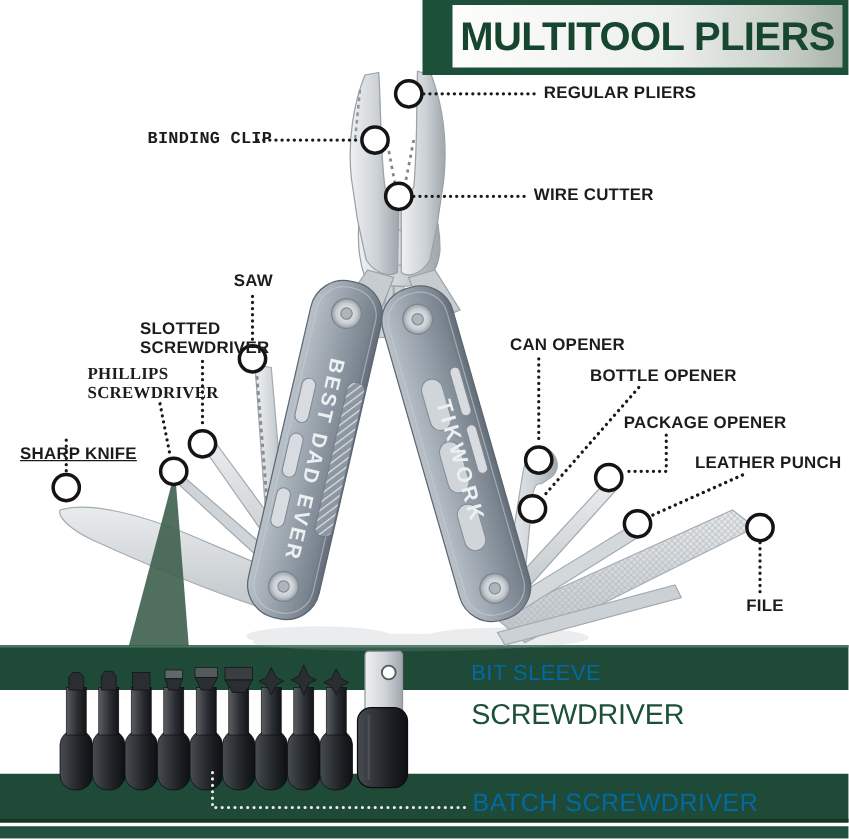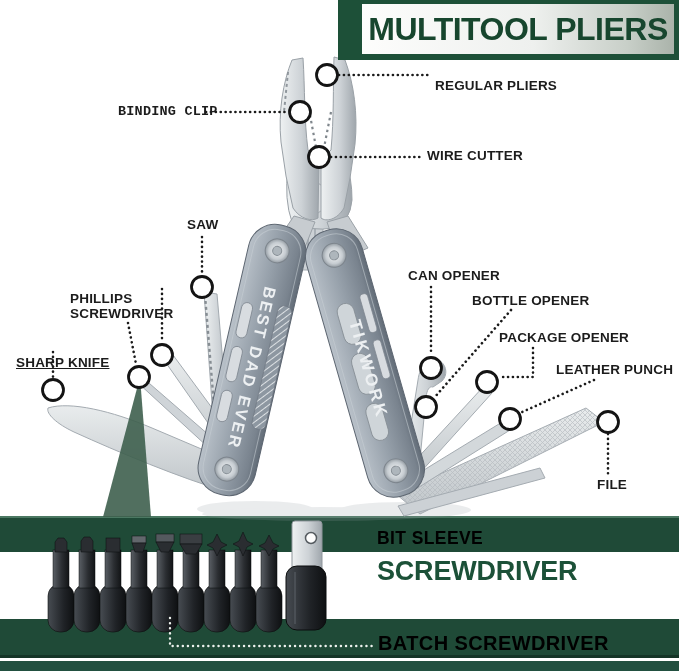--- a/index.html
+++ b/index.html
@@ -21,39 +21,39 @@
   }
   #banner-title{
     font-size:32px;font-weight:bold;letter-spacing:-0.5px;color:#17462e;white-space:nowrap;
   }
   
   .lbl{
     position:absolute;font-size:13.5px;font-weight:600;color:#1c1c1c;
     letter-spacing:.2px;white-space:nowrap;line-height:1.08;
   }
   .lbl.wrap{white-space:normal;}
-  #lbl-regular-pliers{left:435px;top:79px;}
+  #lbl-regular-pliers{left:435px;top:67px;}
   #lbl-binding-clip{left:118px;top:105px;width:84px;text-align:right;font-family:Liberation Mono, monospace;}
   #lbl-wire-cutter{left:427px;top:149px;}
   #lbl-saw{left:187px;top:218px;}
   #lbl-slotted{left:112px;top:256px;width:88px;}
-  #lbl-phillips{left:70px;top:292px;width:88px;}
+  #lbl-phillips{left:70px;top:292px;width:88px;font-family:Liberation Serif, serif;}
   #lbl-sharp-knife{left:16px;top:356px;text-decoration:underline;}
   #lbl-can-opener{left:396px;top:269px;margin-left:12px;}
   #lbl-bottle-opener{left:472px;top:294px;}
   #lbl-package-opener{left:499px;top:331px;}
   #lbl-leather-punch{left:556px;top:363px;}
   #lbl-file{left:597px;top:478px;}
   
-  .lbl-white{position:absolute;color:#000000;font-weight:700;letter-spacing:.4px;white-space:nowrap;text-align:center;}
+  .lbl-white{position:absolute;color:#0369a1;font-weight:400;letter-spacing:.4px;white-space:nowrap;text-align:center;}
   #lbl-bit-sleeve{left:377px;top:528px;font-size:17.5px;}
   #lbl-batch{left:378px;top:632px;font-size:20px;}
   #bit-adapter-title{
     position:absolute;left:377px;top:557px;color:#1c5138;
-    font-size:27px;font-weight:700;line-height:29px;letter-spacing:-0.2px;white-space:nowrap;
+    font-size:23px;font-weight:400;line-height:29px;letter-spacing:-0.2px;white-space:nowrap;
   }
   
   #tool-svg{position:absolute;left:0;top:0;z-index:2;}
   #banner{z-index:3;}
   .lbl,.lbl-white,#bit-adapter-title{z-index:4;}
 </style>
 </head>
 <body>
 
 <div id="stage">
@@ -266,20 +266,21 @@
   <div id="banner">
     <div id="banner-inner">
       <span id="banner-title">MULTITOOL PLIERS</span>
     </div>
   </div>
 
   <div class="lbl" id="lbl-regular-pliers">REGULAR PLIERS</div>
   <div class="lbl" id="lbl-binding-clip">BINDING CLIP</div>
   <div class="lbl" id="lbl-wire-cutter">WIRE CUTTER</div>
   <div class="lbl" id="lbl-saw">SAW</div>
+  <div class="lbl wrap" id="lbl-slotted">SLOTTED SCREWDRIVER</div>
   <div class="lbl wrap" id="lbl-phillips">PHILLIPS SCREWDRIVER</div>
   <div class="lbl" id="lbl-sharp-knife">SHARP KNIFE</div>
   <div class="lbl" id="lbl-can-opener">CAN OPENER</div>
   <div class="lbl" id="lbl-bottle-opener">BOTTLE OPENER</div>
   <div class="lbl" id="lbl-package-opener">PACKAGE OPENER</div>
   <div class="lbl" id="lbl-leather-punch">LEATHER PUNCH</div>
   <div class="lbl" id="lbl-file">FILE</div>
 
   <div class="lbl-white" id="lbl-bit-sleeve">BIT SLEEVE</div>
   <div id="bit-adapter-title">

